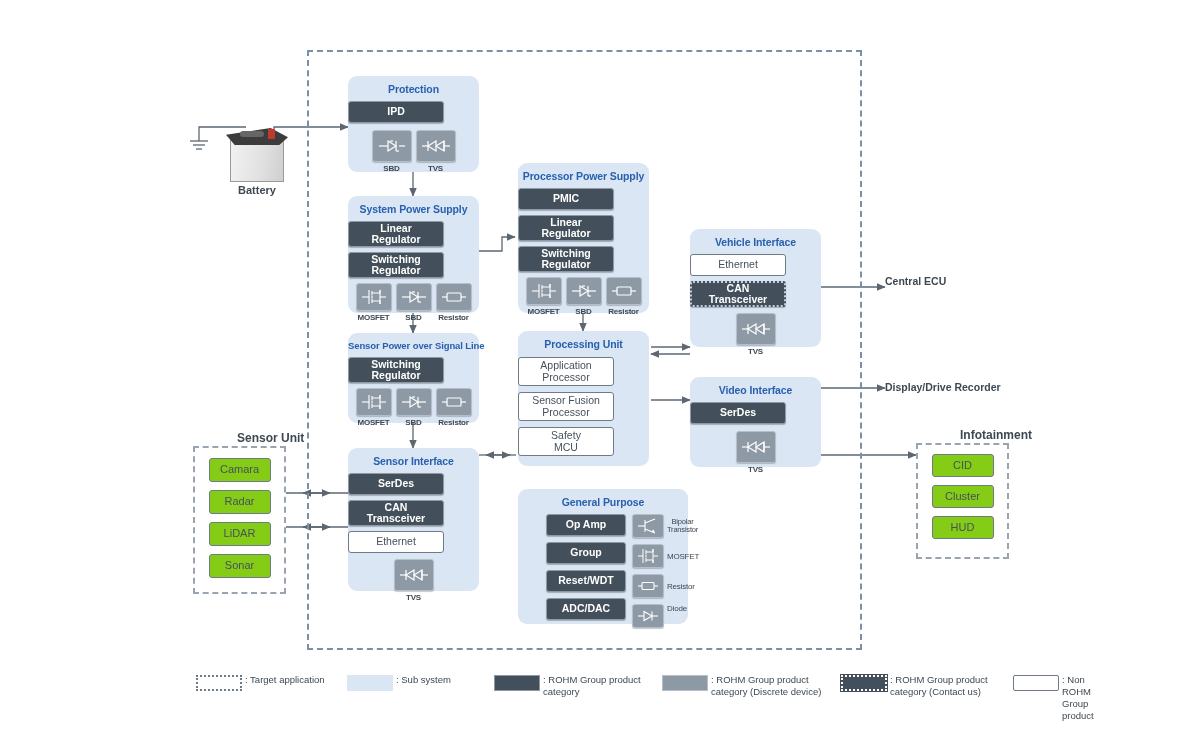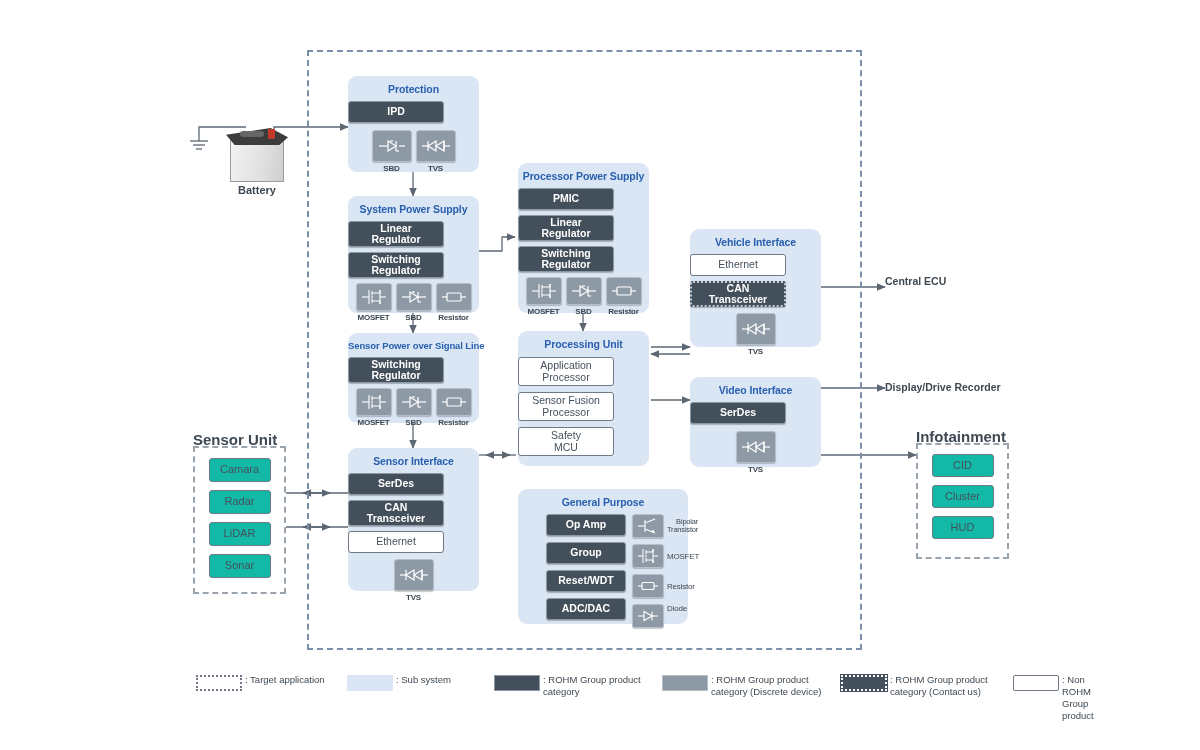--- a/index.html
+++ b/index.html
@@ -55,21 +55,21 @@
     border:2px dotted #c6cfd8;
     box-shadow:0 1px 1px rgba(0,0,0,.25);
   }
   .chip.nonrohm{         
     background:#ffffff;
     color:#46515c;
     border:1px solid #6e7a86;
     font-weight:bold;
   }
   .chip.plain{           
-    background:#14b8a6;
+    background:#84cc16;
     color:#46515c;
     border:1px solid #6e7a86;
     font-weight:normal;
     font-size:11px;
   }
 
   
   .disc-row{display:flex;justify-content:center;gap:4px;margin-top:7px;}
   .disc{display:flex;flex-direction:column;align-items:center;}
   .disc-box{
@@ -85,21 +85,21 @@
 
   
   .target{
     position:absolute;
     border:2px dashed #9aa4ae;
     box-sizing:border-box;
     background:transparent;
   }
   .target-title{
     position:absolute;
-    font-size:15px;font-weight:bold;color:#3d4852;white-space:nowrap;
+    font-size:12px;font-weight:bold;color:#3d4852;white-space:nowrap;margin-left:44px;
   }
 
   
   #outer-boundary{
     position:absolute;
     left:307px;top:50px;width:555px;height:600px;
     border:2px dashed #7b8fa8;
     box-sizing:border-box;
   }
 
@@ -532,21 +532,21 @@
             <svg width="22" height="18" viewBox="0 0 22 18">
                 <g stroke="#fff" stroke-width="1.1" fill="none">
                   <path d="M1,9 H8"></path>
                   <path d="M8,3 V15"></path>
                   <path d="M8,6 L18,2"></path>
                   <path d="M8,12 L18,16"></path>
                   <path d="M14,14.5 L18,16 L16.5,12.5" fill="#fff" stroke="none"></path>
                 </g>
               </svg>
           </div>
-          <div class="disc-label" style="margin:0;font-weight:normal;font-size:7.5px;line-height:8.5px;white-space:pre-line;text-align:right;">Bipolar
+          <div class="disc-label" style="margin:0;font-weight:normal;font-size:7.5px;line-height:8.5px;white-space:pre-line;text-align:center;">Bipolar
 Transistor</div>
         </div>
         <div style="display:flex;align-items:center;gap:3px;">
           <div class="disc-box" style="width:30px;height:22px;">
             <svg width="22" height="18" viewBox="0 0 22 18">
                 <g stroke="#fff" stroke-width="1" fill="none">
                   <path d="M1,9 H6"></path>
                   <path d="M6,2 V16"></path>
                   <path d="M9,3 V7"></path>
                   <path d="M9,7.5 V10.5"></path>

